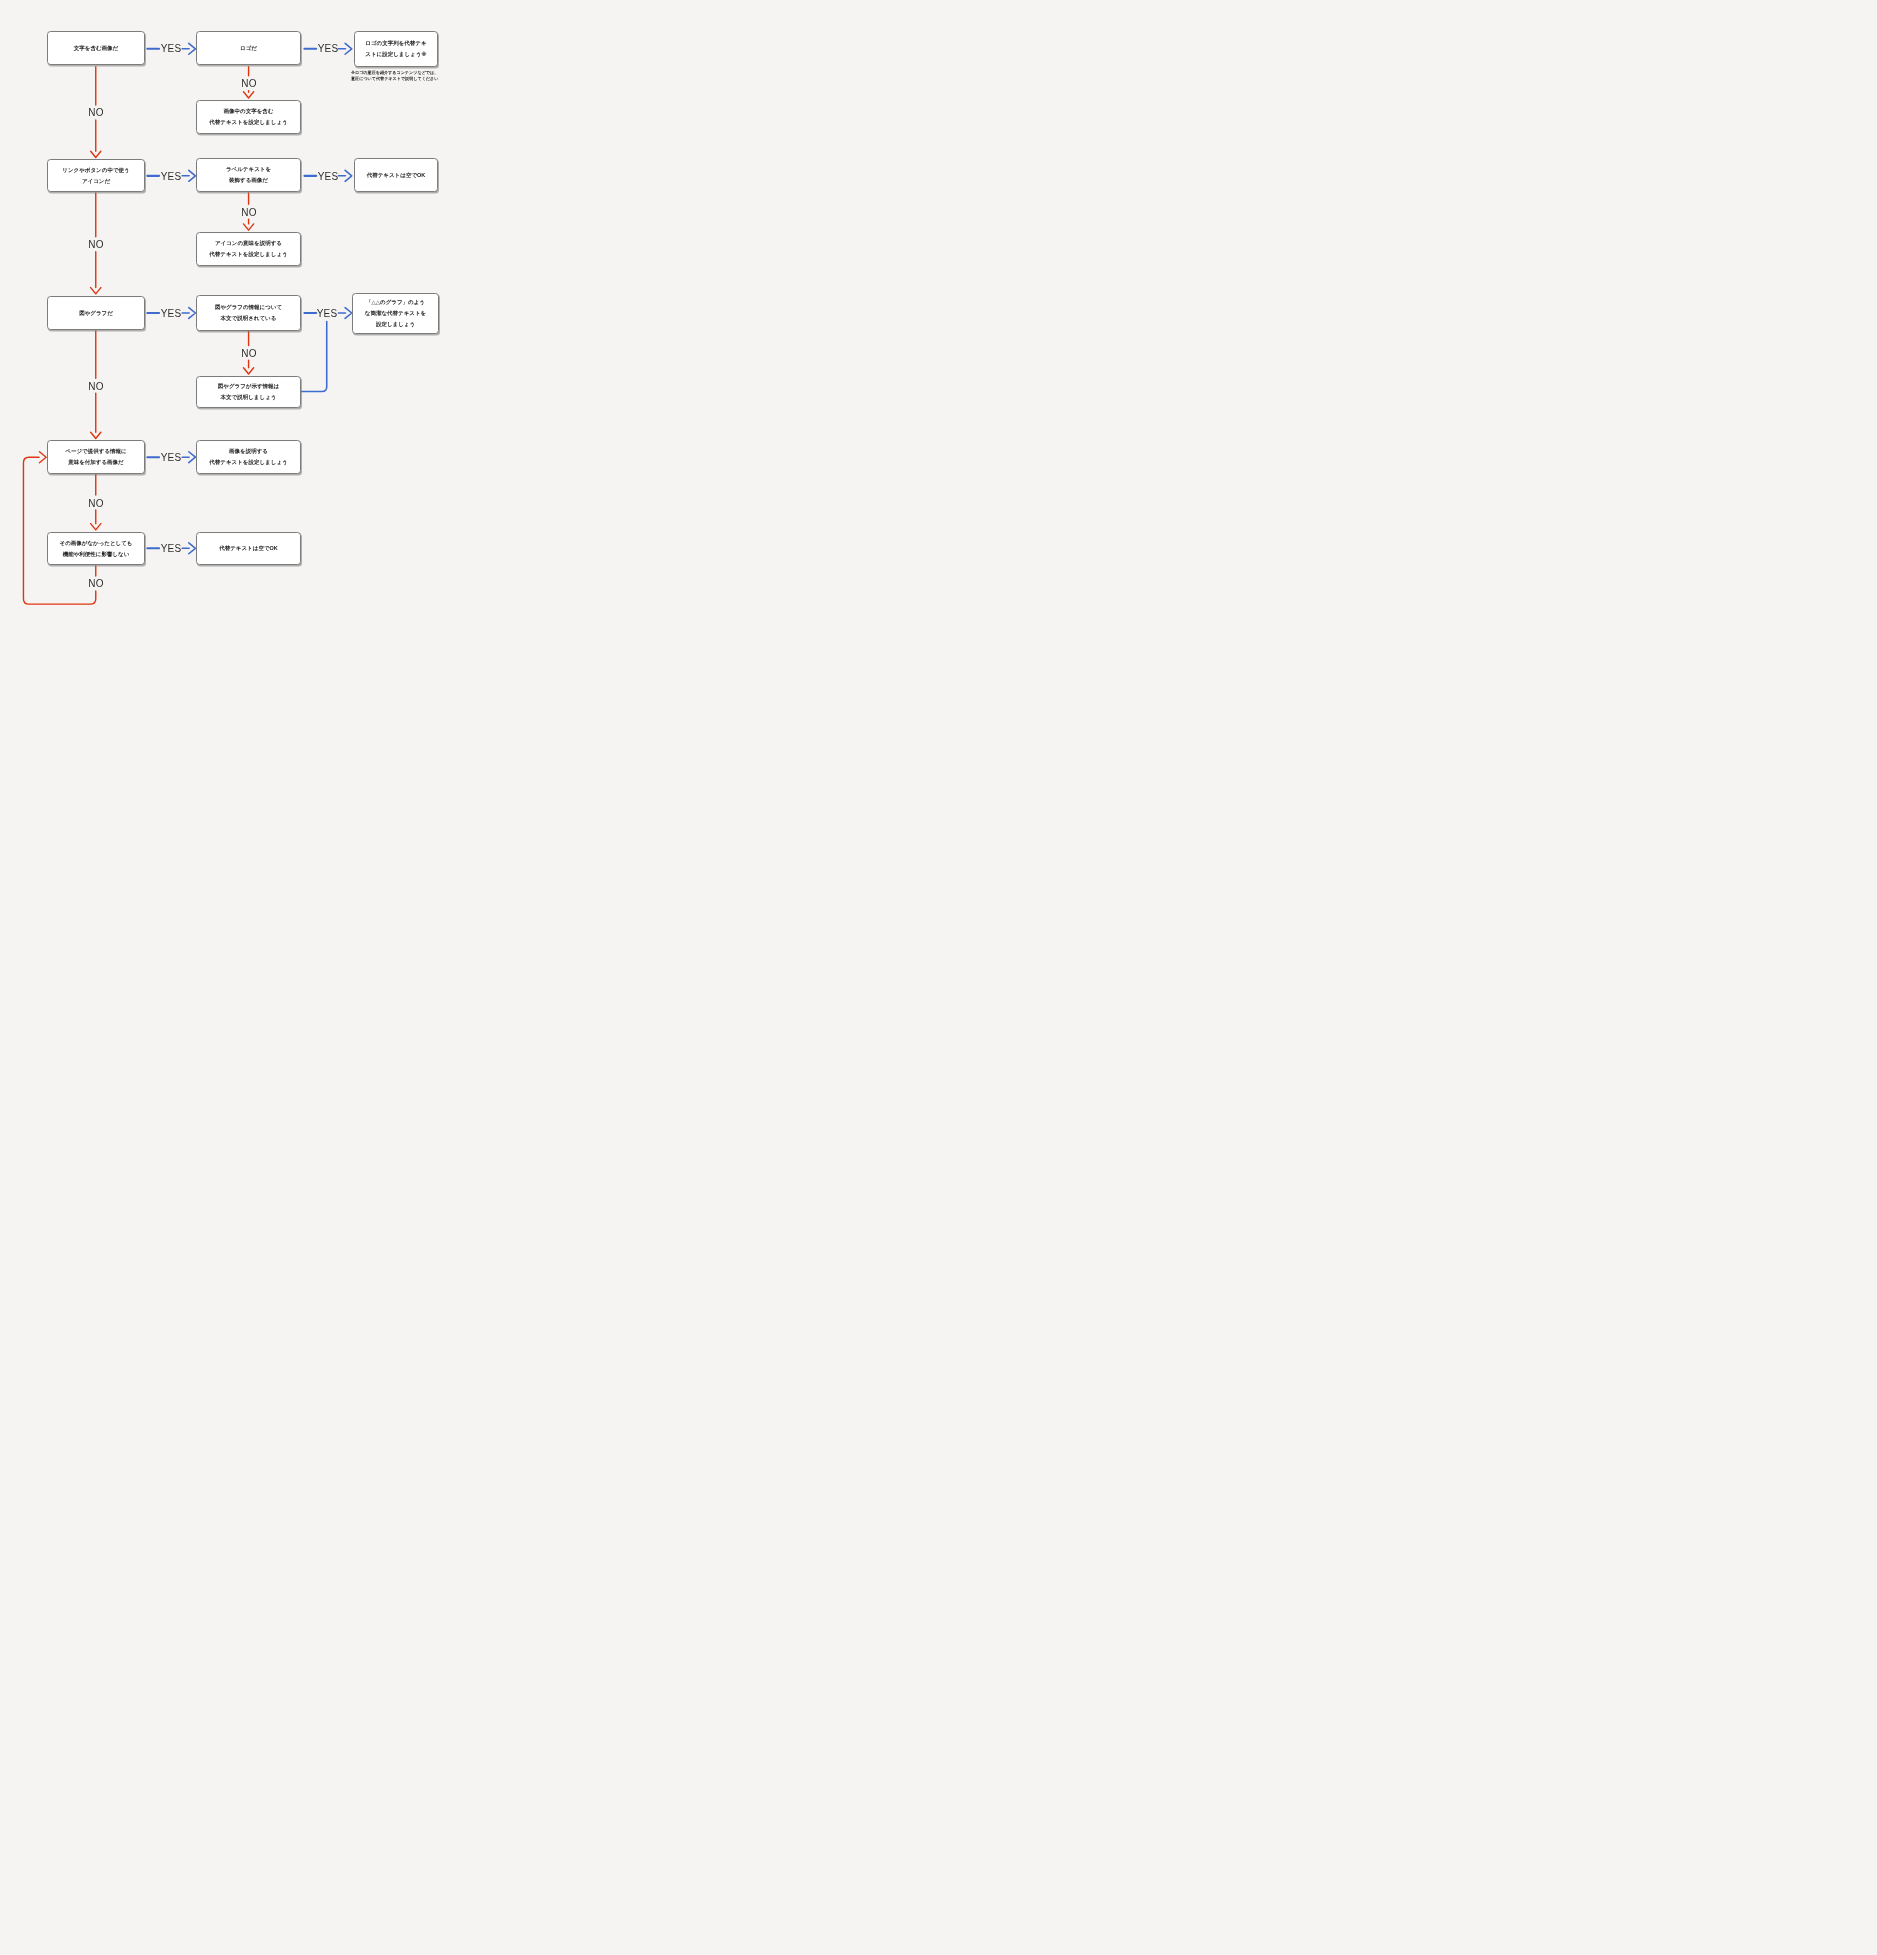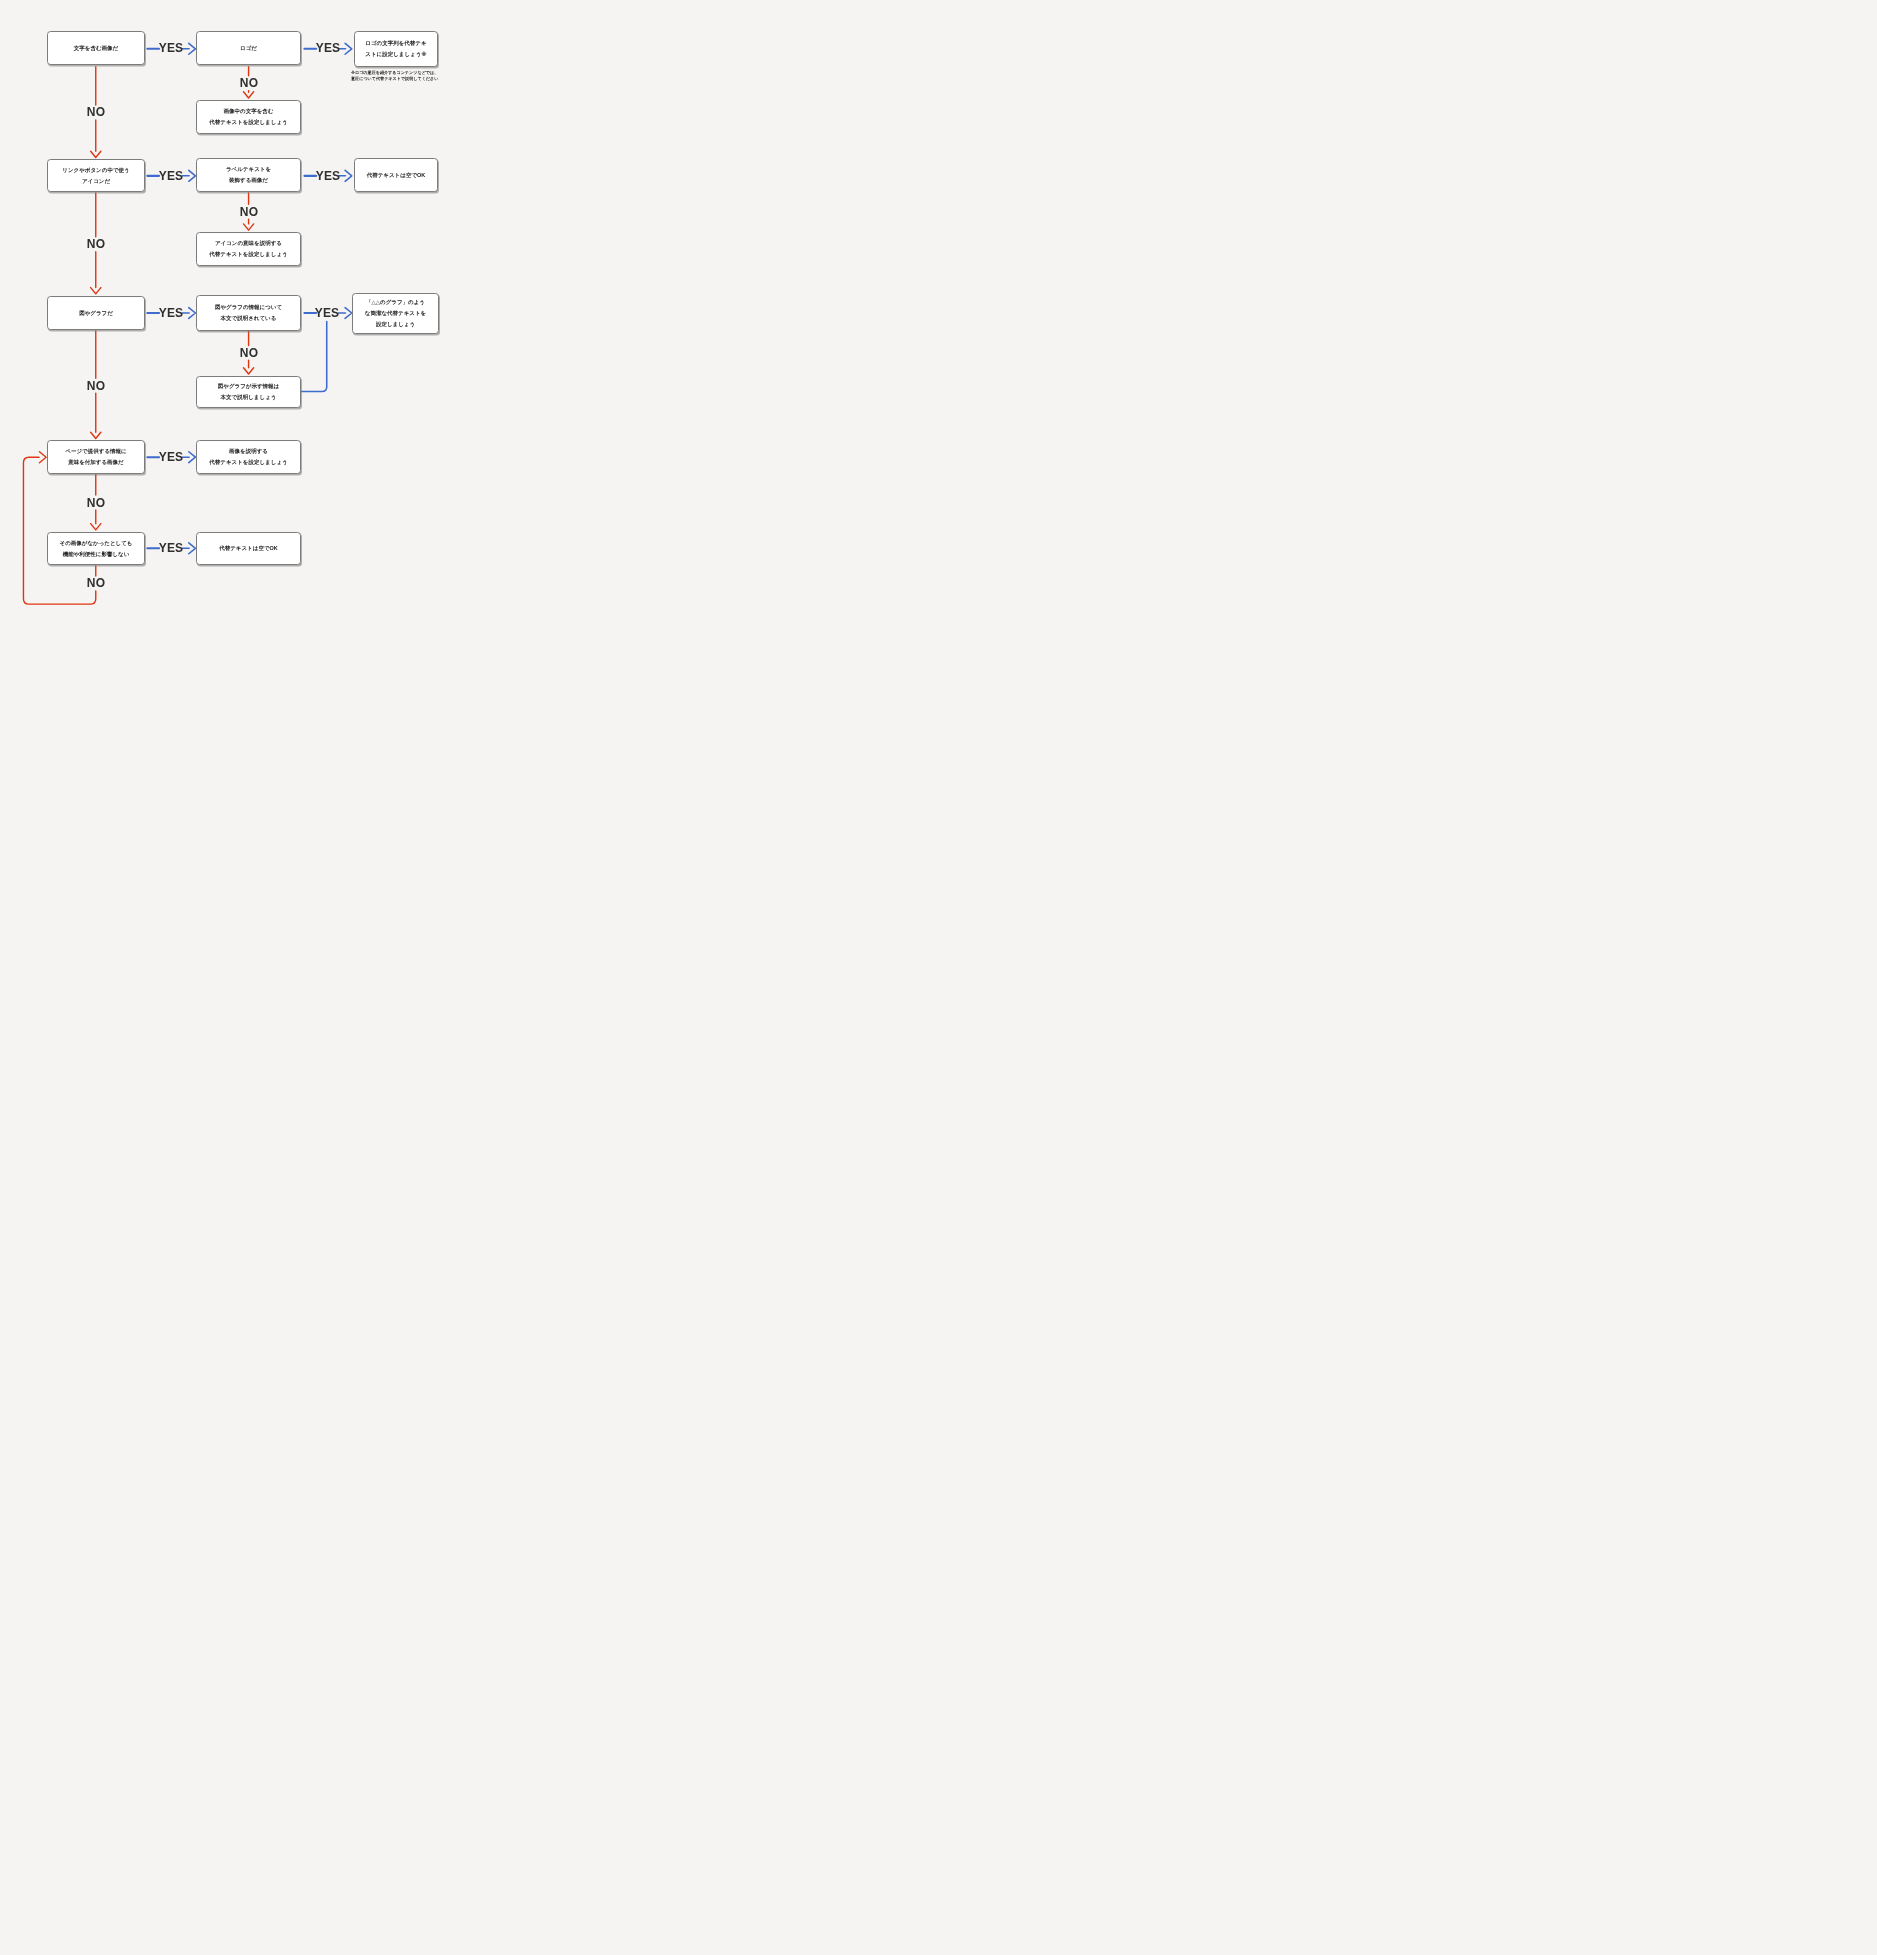--- a/index.html
+++ b/index.html
@@ -31,21 +31,21 @@
     display:flex;align-items:center;justify-content:center;
     text-align:center;
     font-size:5.5px;line-height:2.0;font-weight:700;
     color:var(--c-text);
     white-space:pre-line;
     padding:1.6px 2.3px;
   }
   .edge-label{
     position:absolute;
     transform:translate(-50%,-50%);
-    font-size:12px;font-weight:700;letter-spacing:0.2px;
+    font-size:10px;font-weight:400;letter-spacing:0.2px;
     color:var(--c-label);
     white-space:nowrap;
   }
   .note{
     position:absolute;
     left:351px;top:70px;width:106px;
     font-size:4.1px;line-height:5.9px;font-weight:700;
     color:var(--c-text);
     white-space:pre-line;
     text-align:left;

